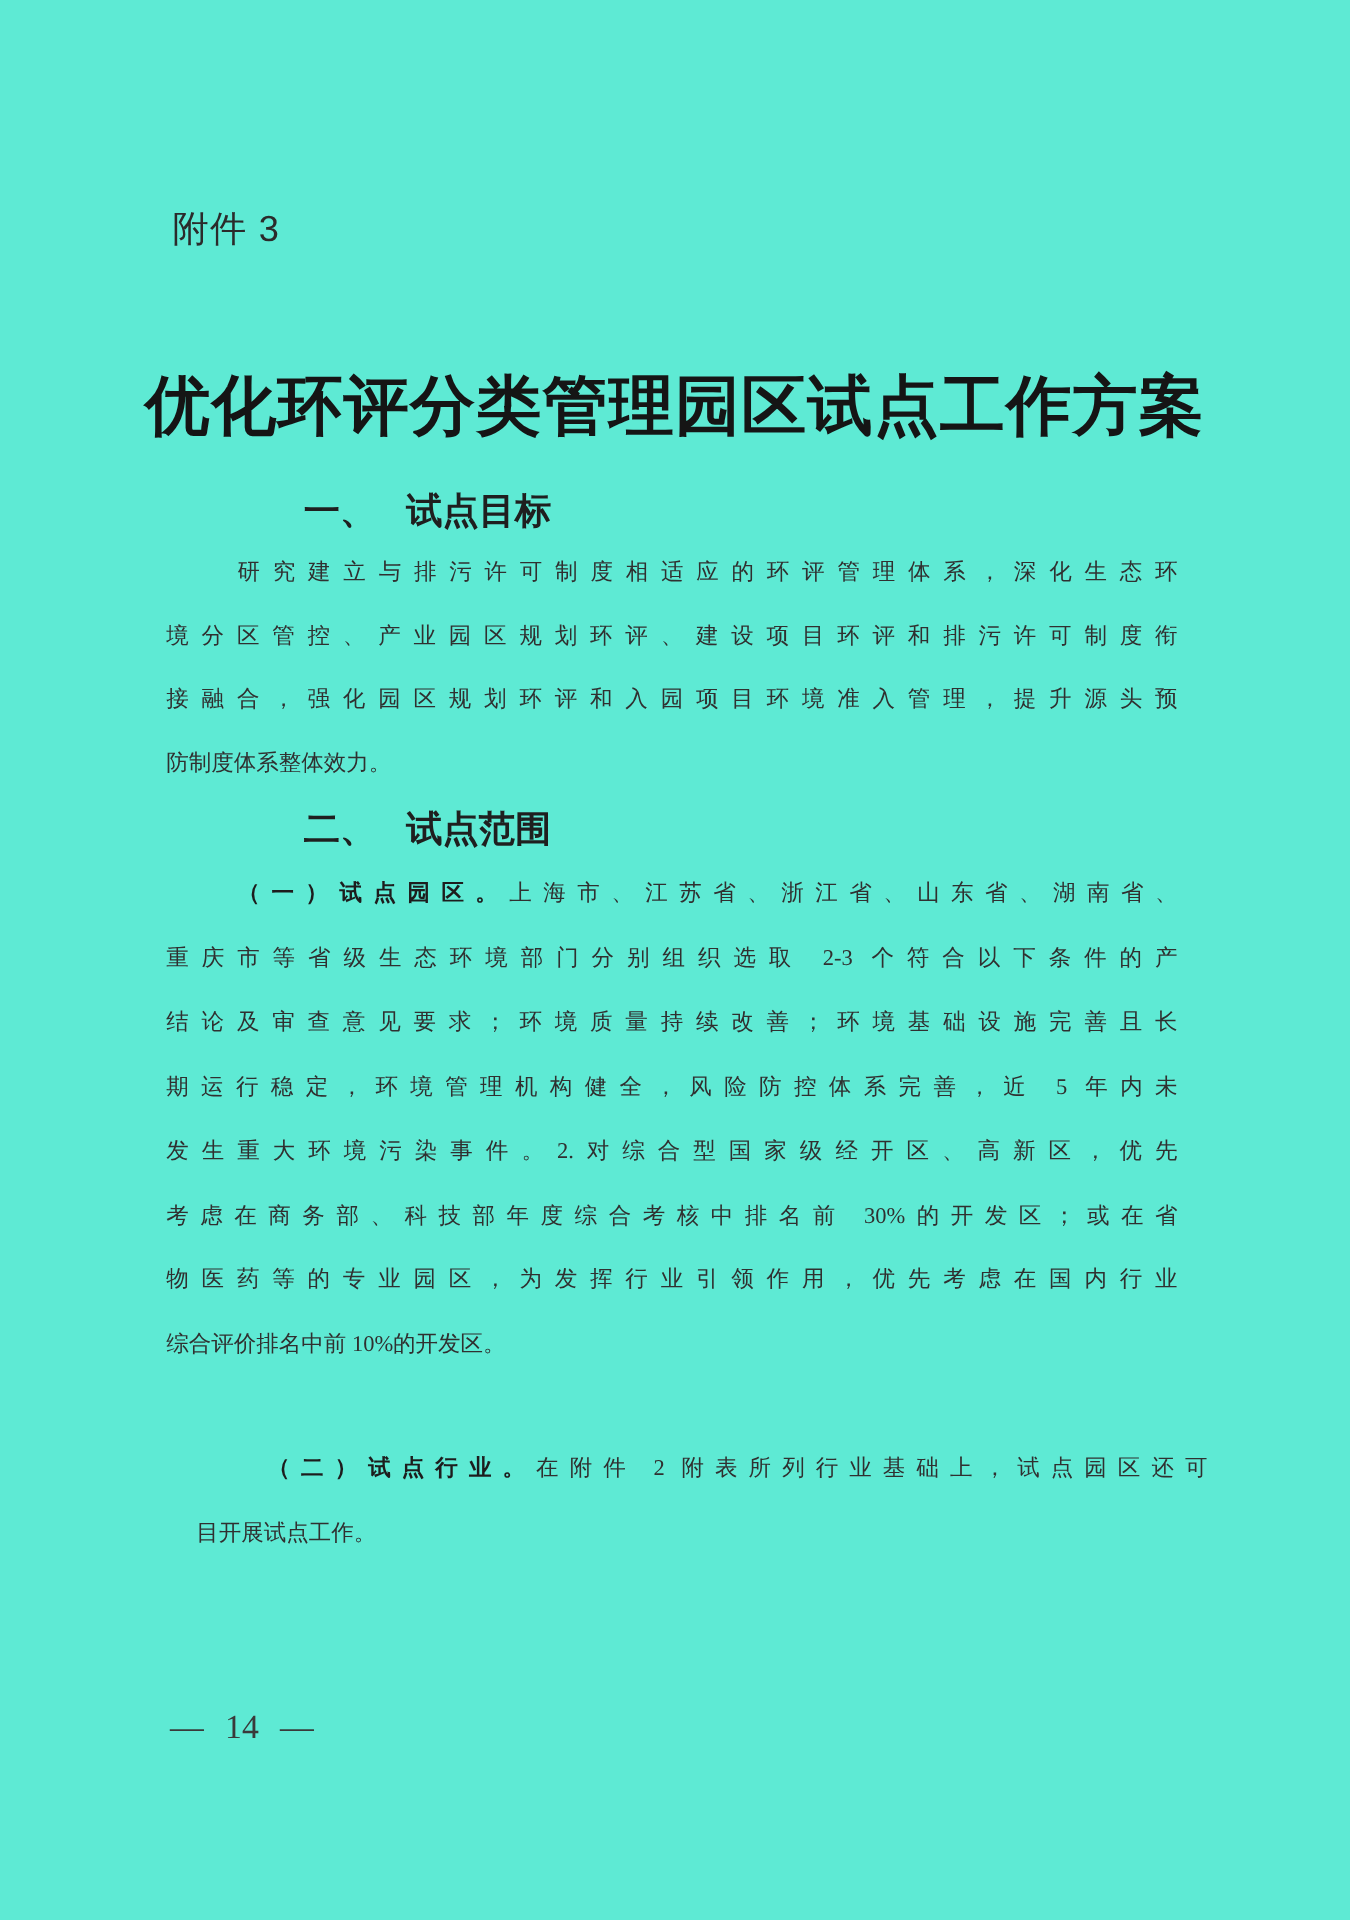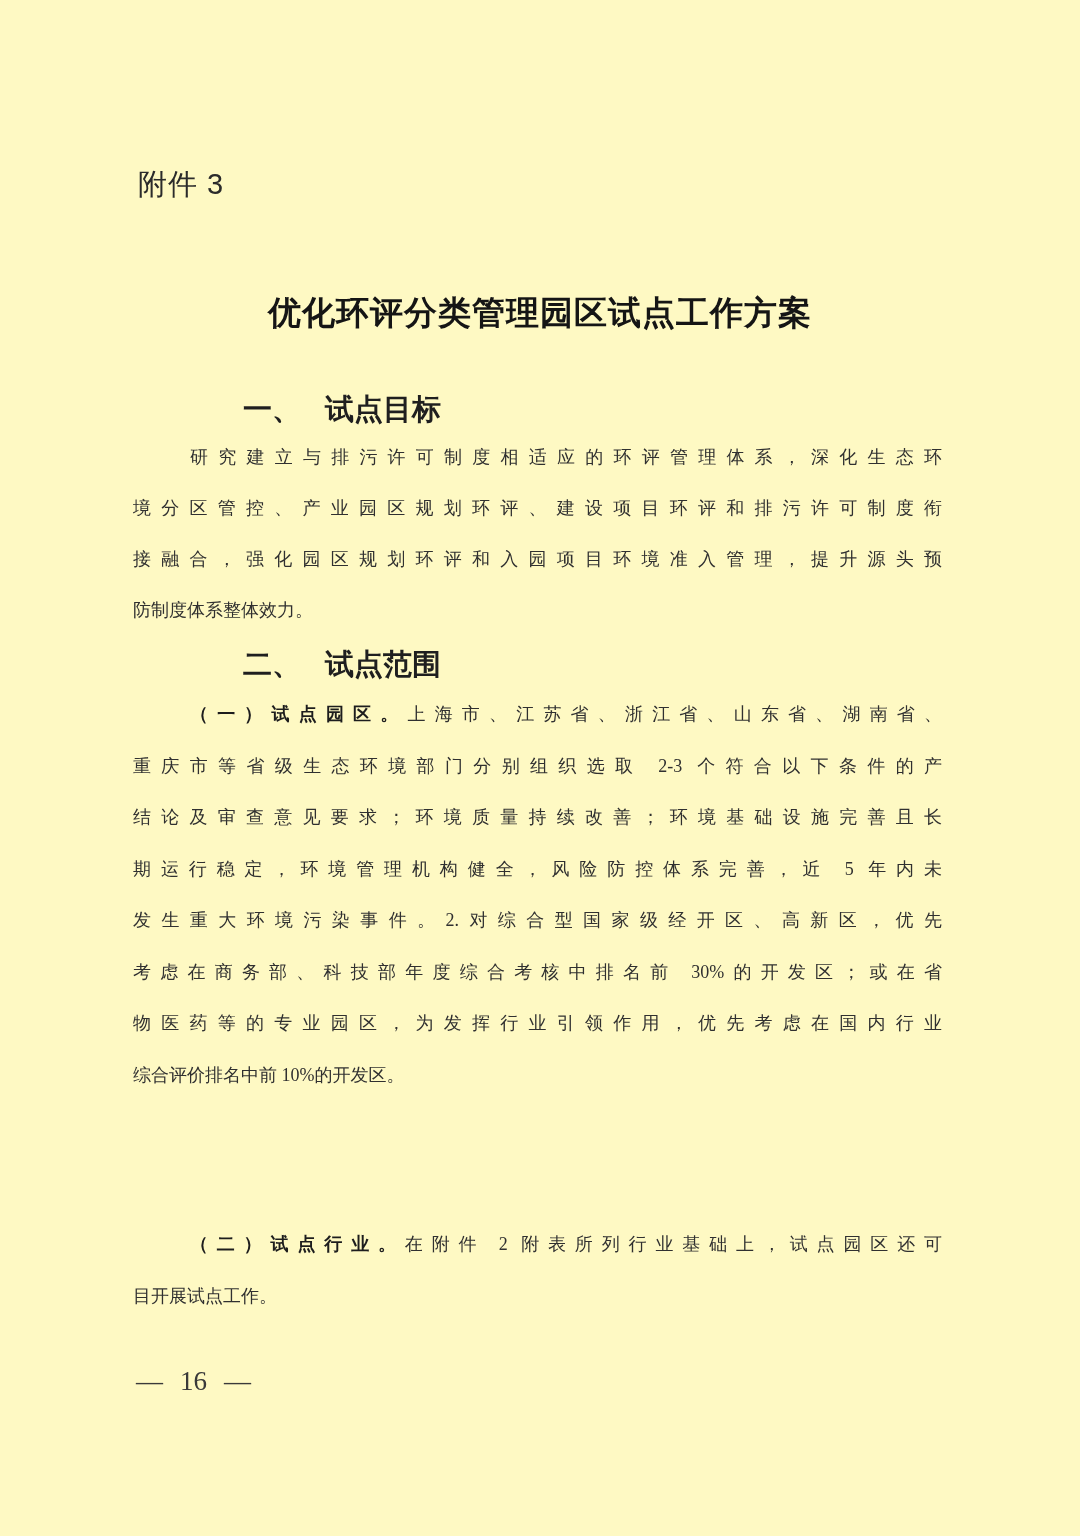--- a/index.html
+++ b/index.html
@@ -5,21 +5,21 @@
   html, body {
     margin: 0;
     padding: 0;
     background: #ffffff;
   }
   .page {
     position: relative;
     width: 1080px;
     height: 1536px;
     margin: 0 auto;
-    background: #fef9c3;
+    background: #5eead4;
     overflow: hidden;
     color: #303030;
     font-family: "Liberation Serif", "DejaVu Serif", serif;
   }
   .attachment-label {
     position: absolute;
     left: 138px;
     top: 164px;
     font-family: "Liberation Sans", "DejaVu Sans", sans-serif;
     font-size: 29px;
@@ -27,21 +27,21 @@
     color: #2b2b2b;
     letter-spacing: 1px;
   }
   .doc-title {
     position: absolute;
     left: 0;
     top: 267px;
     width: 100%;
     text-align: center;
     font-family: "Liberation Serif", "DejaVu Serif", serif;
-    font-size: 33px;
+    font-size: 52px;
     line-height: 48px;
     font-weight: 700;
     color: #151515;
     letter-spacing: 1px;
   }
   .section-heading {
     position: absolute;
     left: 195px;
     font-family: "Liberation Sans", "DejaVu Sans", sans-serif;
     font-size: 29px;
@@ -59,21 +59,21 @@
 
   .para {
     position: absolute;
     left: 133px;
     width: 809px;
     font-size: 18px;
     color: #303030;
   }
   .para-1 { top: 432px;  line-height: 51px; }
   .para-2 { top: 689px;  line-height: 51.5px; }
-  .para-3 { top: 1218px; line-height: 52px; }
+  .para-3 { top: 1148px; line-height: 52px; margin-left: 24px; }
 
   .line {
     text-align: justify;
     text-align-last: justify;
   }
   .line.first {
     text-indent: 57px;
   }
   .line.last {
     text-align-last: left;
@@ -129,17 +129,17 @@
     <div class="line last">综合评价排名中前 10%的开发区。</div>
   </div>
 
   <div class="para para-3">
     <div class="line first"><span class="run-bold">（二）试点行业。</span><span>在附件 2 附表所列行业基础上，试点园区还可</span></div>
     <div class="line last">目开展试点工作。</div>
   </div>
 
   <div class="page-footer">
     <span>—</span>
-    <span>16</span>
+    <span>14</span>
     <span>—</span>
   </div>
 
 </div>
 
 </body></html>

